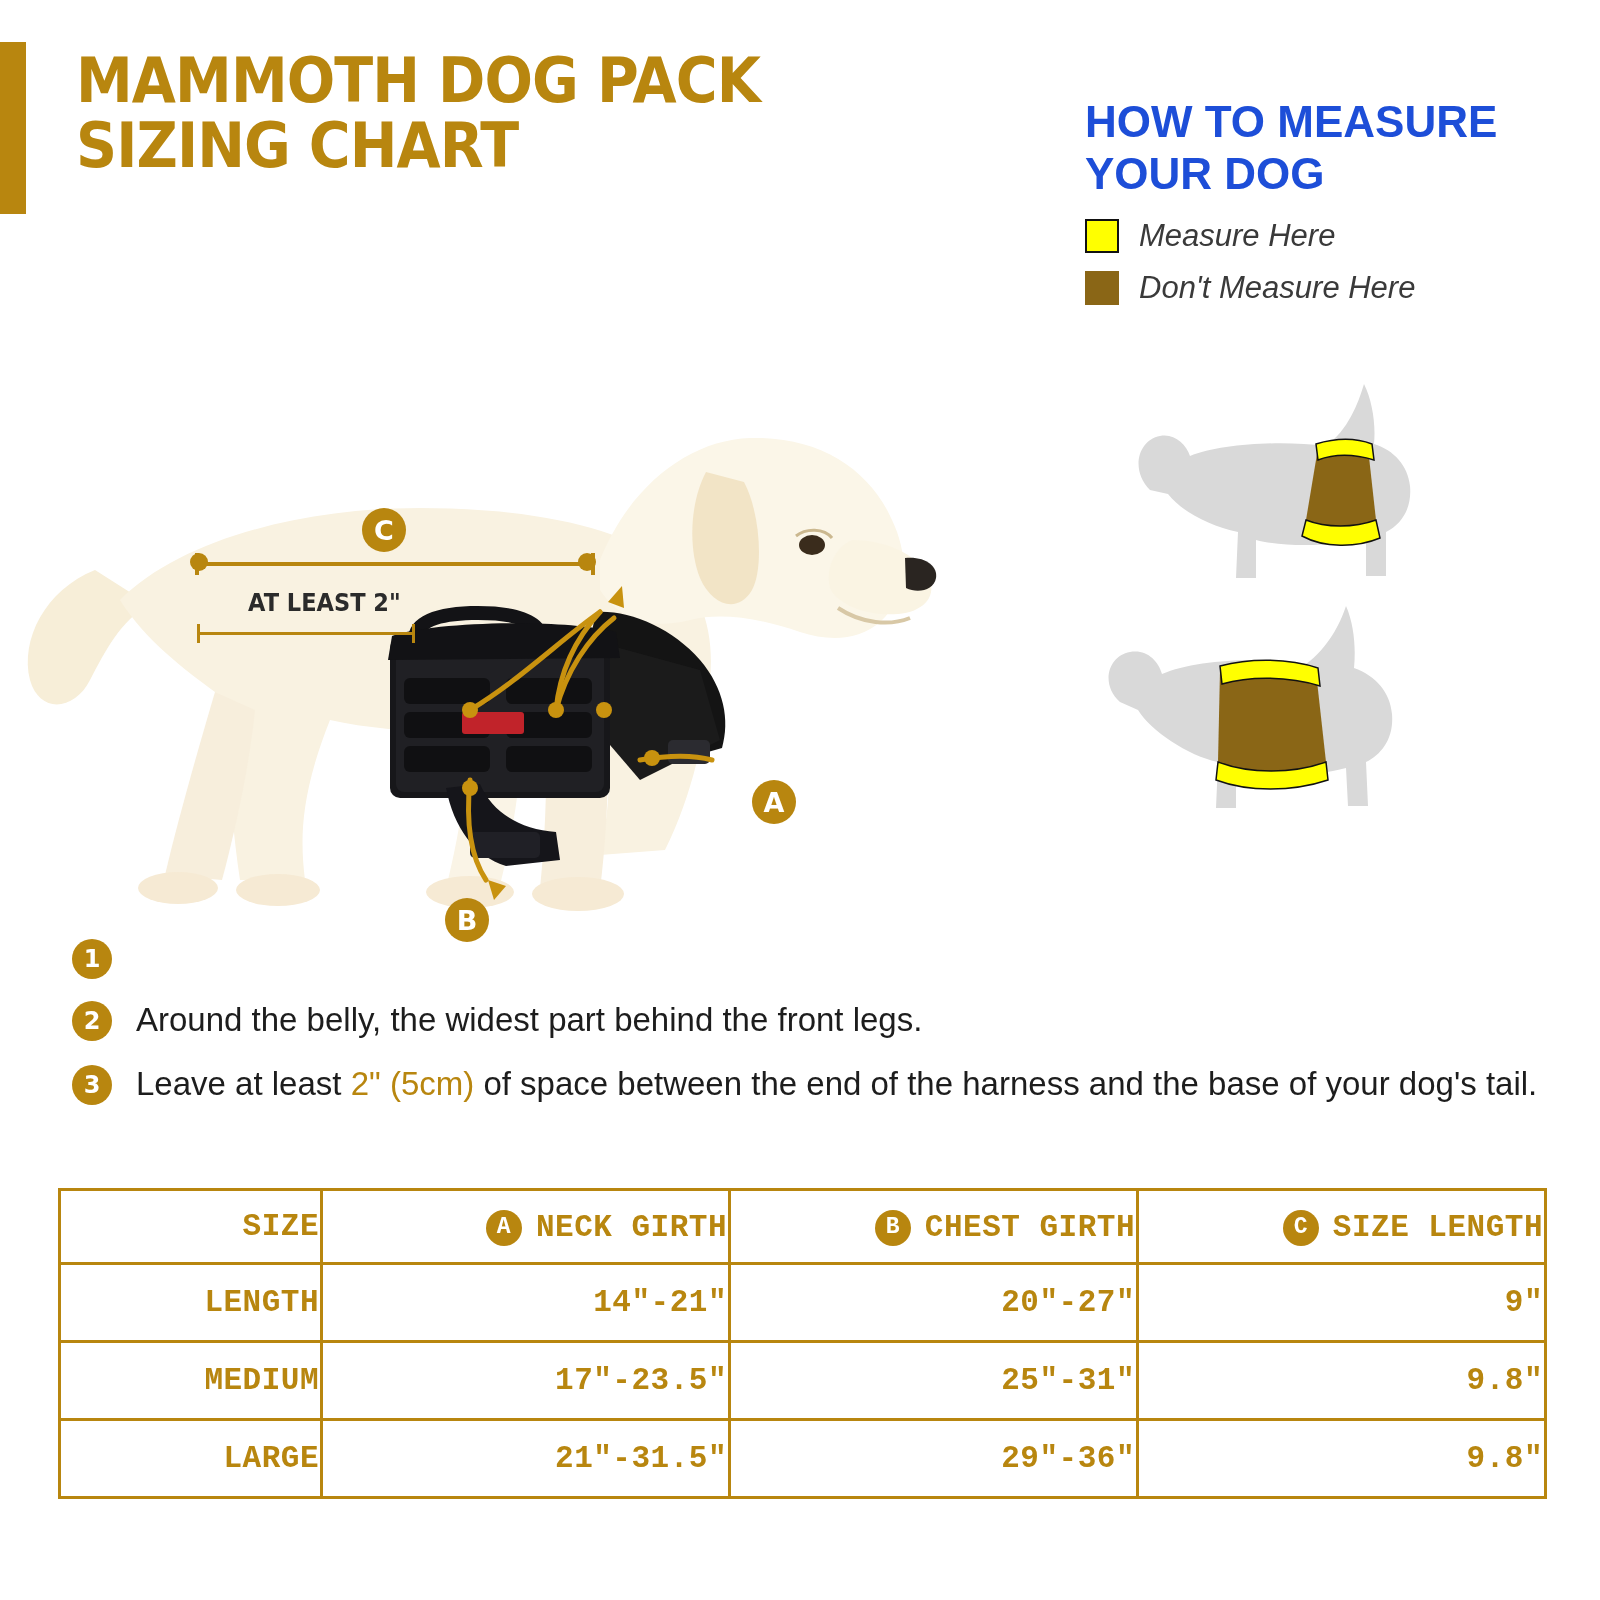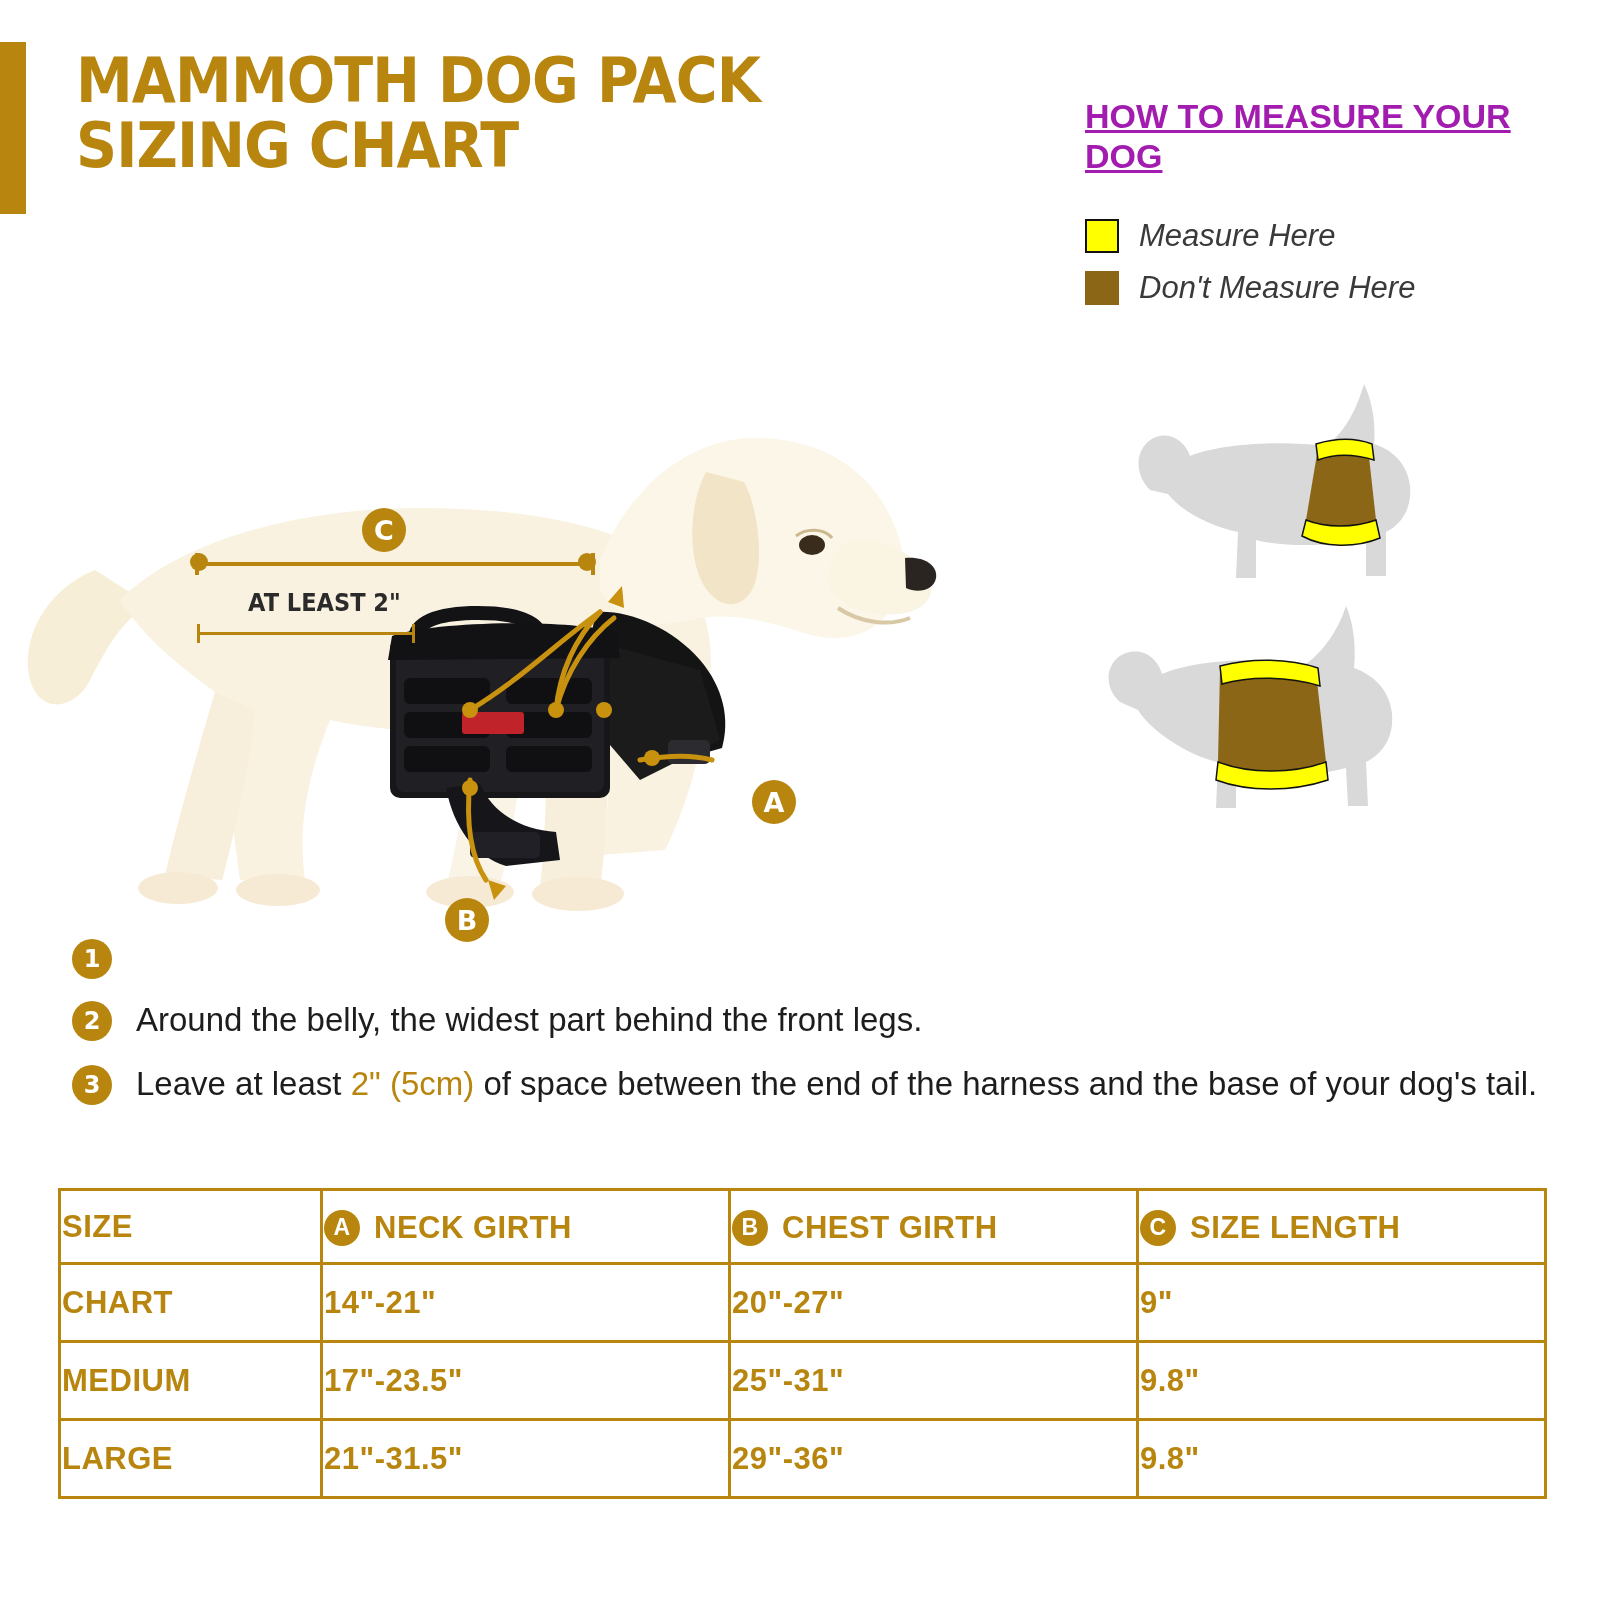--- a/index.html
+++ b/index.html
@@ -29,25 +29,24 @@
     letter-spacing: -1px;
     text-transform: uppercase;
     transform: scaleX(0.92);
     transform-origin: left top;
   }
   .title .line2 { display: block; }
 
   .howto {
     position: absolute; left: 1085px; top: 96px;
     width: 470px;
-    color: #a21caf;
-    font-size: 34px;
+    color: #1d4ed8;
+    font-size: 44px;
     font-weight: 700;
     line-height: 1.18;
-    text-decoration: underline;
   }
   .legend { position: absolute; left: 1085px; top: 218px; width: 480px; }
   .legend-row { display: flex; align-items: center; margin-bottom: 16px; font-style: italic; }
   .legend-swatch {
     width: 34px; height: 34px; margin-right: 20px; flex: 0 0 auto;
     border: 2px solid #111;
   }
   .legend-swatch.yellow { background: #ffff00; }
   .legend-swatch.brown { background: #8a6616; border-color: #8a6616; }
   .legend-label { font-size: 31px; color: #3a3a3a; }
@@ -118,22 +117,22 @@
 
   
   .sizing-table {
     position: absolute; left: 58px; top: 1188px;
     width: 1486px;
     border-collapse: collapse;
     table-layout: fixed;
   }
   .sizing-table td, .sizing-table th {
     border: 3px solid #b8860f;
-    text-align: left;
-    font-family: Liberation Sans, sans-serif;
+    text-align: right;
+    font-family: Liberation Mono, monospace;
     font-weight: 700;
     color: #b8860f;
     letter-spacing: 0.5px;
   }
   .sizing-table thead th {
     height: 74px;
     font-size: 31px;
   }
   .sizing-table tbody td {
     height: 78px;
@@ -357,21 +356,21 @@
         <th>
           <span class="th-inner">
             <span class="th-badge">C</span>
             <span>SIZE LENGTH</span>
           </span>
         </th>
       </tr>
     </thead>
     <tbody>
       <tr>
-        <td>CHART</td>
+        <td>LENGTH</td>
         <td>14"-21"</td>
         <td>20"-27"</td>
         <td>9"</td>
       </tr>
       <tr>
         <td>MEDIUM</td>
         <td>17"-23.5"</td>
         <td>25"-31"</td>
         <td>9.8"</td>
       </tr>

